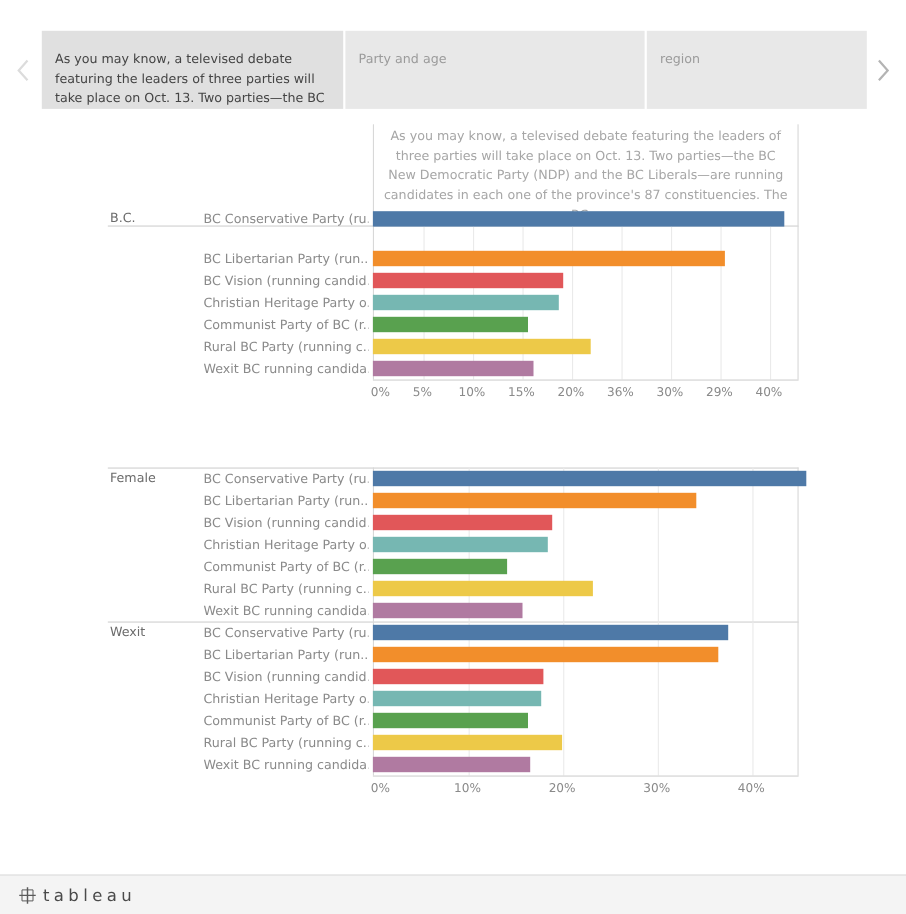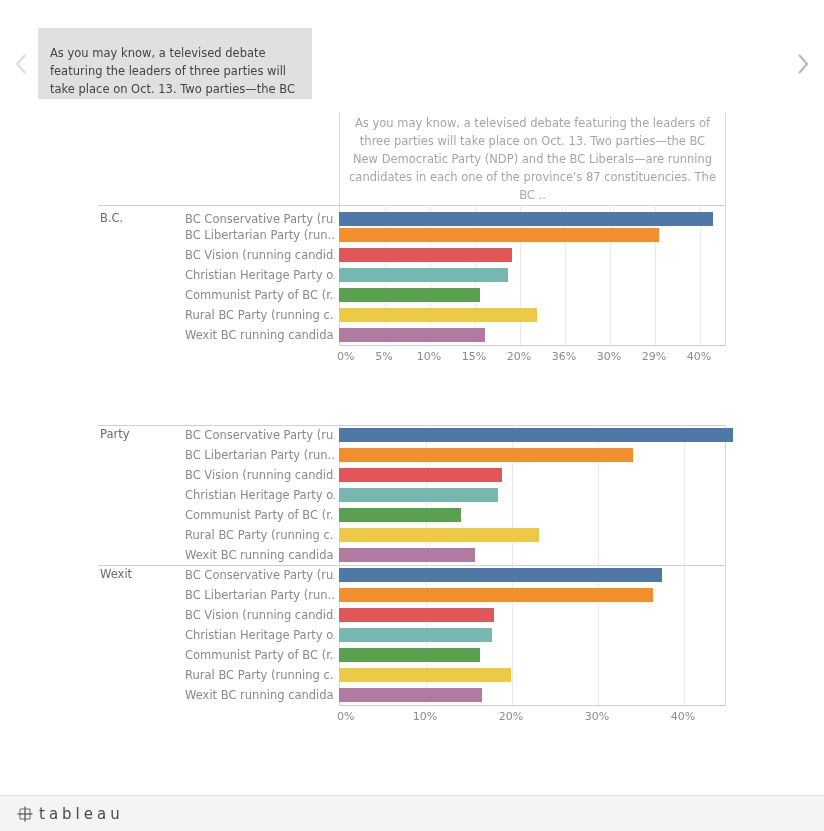--- a/index.html
+++ b/index.html
@@ -139,20 +139,26 @@
 
   <div class="nav-arrow" id="nav-prev">
     <svg class="chev" width="14" height="24" viewBox="0 0 14 24">
       <polyline points="11,3 3,12 11,21" fill="none" stroke="#dcdcdc" stroke-width="2"></polyline>
     </svg>
   </div>
 
   <div class="story-tabs">
     <div class="story-tab active" id="story-tab-0">
       <span class="tab-text">As you may know, a televised debate featuring the leaders of three parties will take place on Oct. 13. Two parties—the BC</span>
+    </div>
+    <div class="story-tab inactive" id="story-tab-1">
+      <span class="tab-text">Party and age</span>
+    </div>
+    <div class="story-tab inactive" id="story-tab-2">
+      <span class="tab-text">region</span>
     </div>
   </div>
 
   <div class="nav-arrow" id="nav-next">
     <svg class="chev" width="14" height="24" viewBox="0 0 14 24">
       <polyline points="3,3 11,12 3,21" fill="none" stroke="#b4b4b4" stroke-width="2"></polyline>
     </svg>
   </div>
 
 </div>
@@ -168,21 +174,21 @@
         <div class="plot-frame" style="top: 92px; height: 140px;">
           <div class="gridline" style="left: 45px;"></div>
           <div class="gridline" style="left: 90px;"></div>
           <div class="gridline" style="left: 135px;"></div>
           <div class="gridline" style="left: 180px;"></div>
           <div class="gridline" style="left: 225px;"></div>
           <div class="gridline" style="left: 270px;"></div>
           <div class="gridline" style="left: 315px;"></div>
           <div class="gridline" style="left: 360px;"></div>
         </div>
-        <div class="row" style="top: 96px;">
+        <div class="row" style="top: 76px;">
           <div class="row-group-label">B.C.</div>
           <div class="row-cat-label">BC Conservative Party (ru..</div>
           <div class="plot">
             <div class="bar" title="BC Conservative Party (ru..: 41.5%" style="width: 373.5px; background: rgb(78, 121, 167);"></div>
           </div>
         </div>
         <div class="row" style="top: 112px;">
           <div class="row-cat-label">BC Libertarian Party (run..</div>
           <div class="plot">
             <div class="bar" title="BC Libertarian Party (run..: 35.5%" style="width: 319.5px; background: rgb(242, 142, 43);"></div>
@@ -236,21 +242,21 @@
   <div id="chart-two">
     <div id="c2-body">
         <div class="panel-rule" style="top: 0px;"></div>
         <div class="plot-frame" style="top: 0px; height: 140px;">
           <div class="gridline" style="left: 86px;"></div>
           <div class="gridline" style="left: 172px;"></div>
           <div class="gridline" style="left: 258px;"></div>
           <div class="gridline" style="left: 344px;"></div>
         </div>
         <div class="row" style="top: 0px;">
-          <div class="row-group-label">Party</div>
+          <div class="row-group-label">Female</div>
           <div class="row-cat-label">BC Conservative Party (ru..</div>
           <div class="plot">
             <div class="bar" title="BC Conservative Party (ru..: 45.8%" style="width: 393.88px; background: rgb(78, 121, 167);"></div>
           </div>
         </div>
         <div class="row" style="top: 20px;">
           <div class="row-cat-label">BC Libertarian Party (run..</div>
           <div class="plot">
             <div class="bar" title="BC Libertarian Party (run..: 34.2%" style="width: 294.12px; background: rgb(242, 142, 43);"></div>
           </div>

